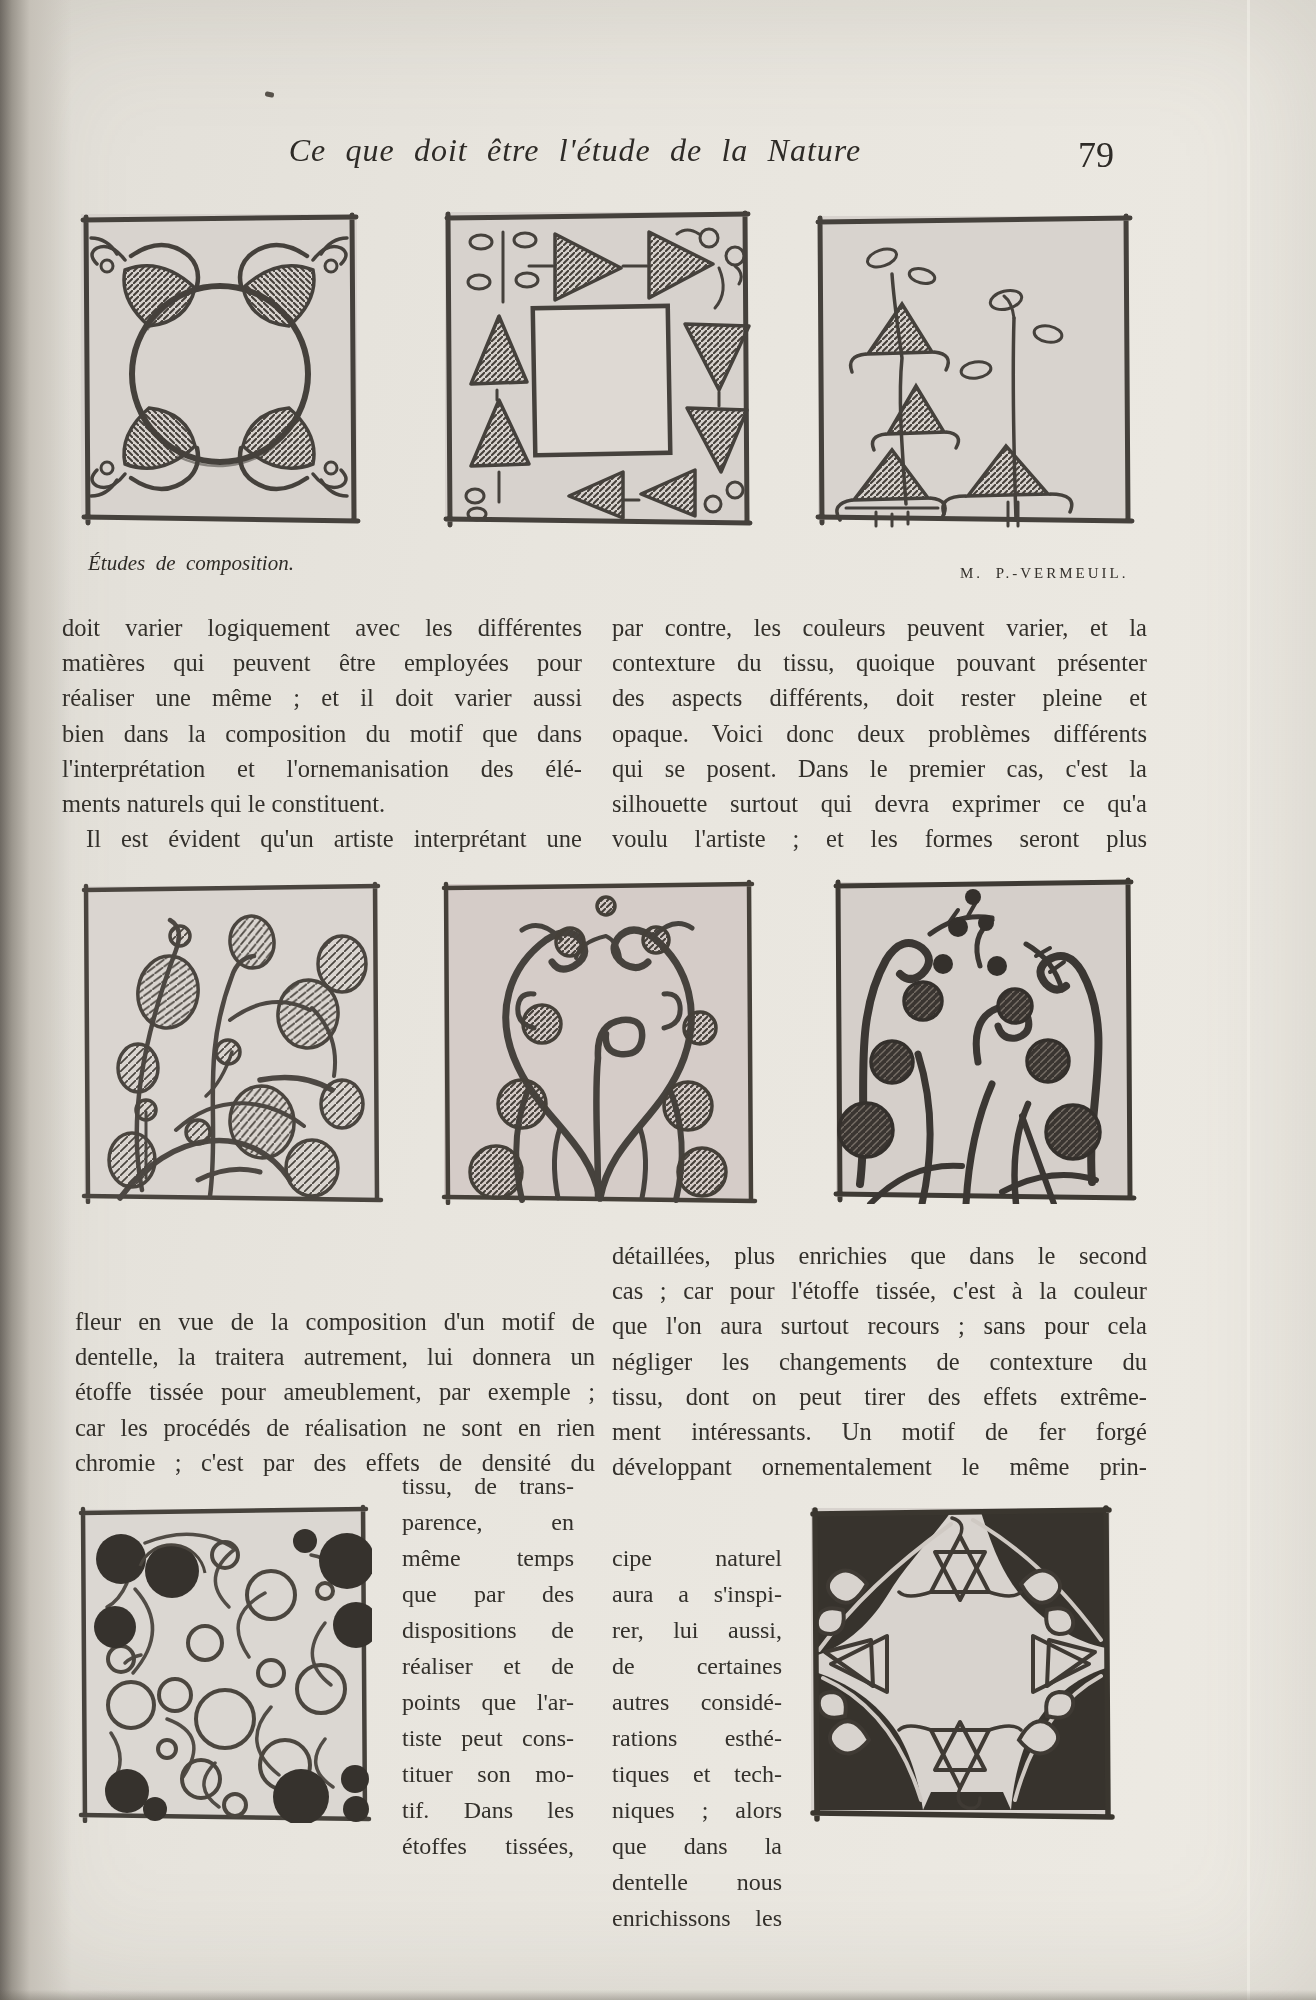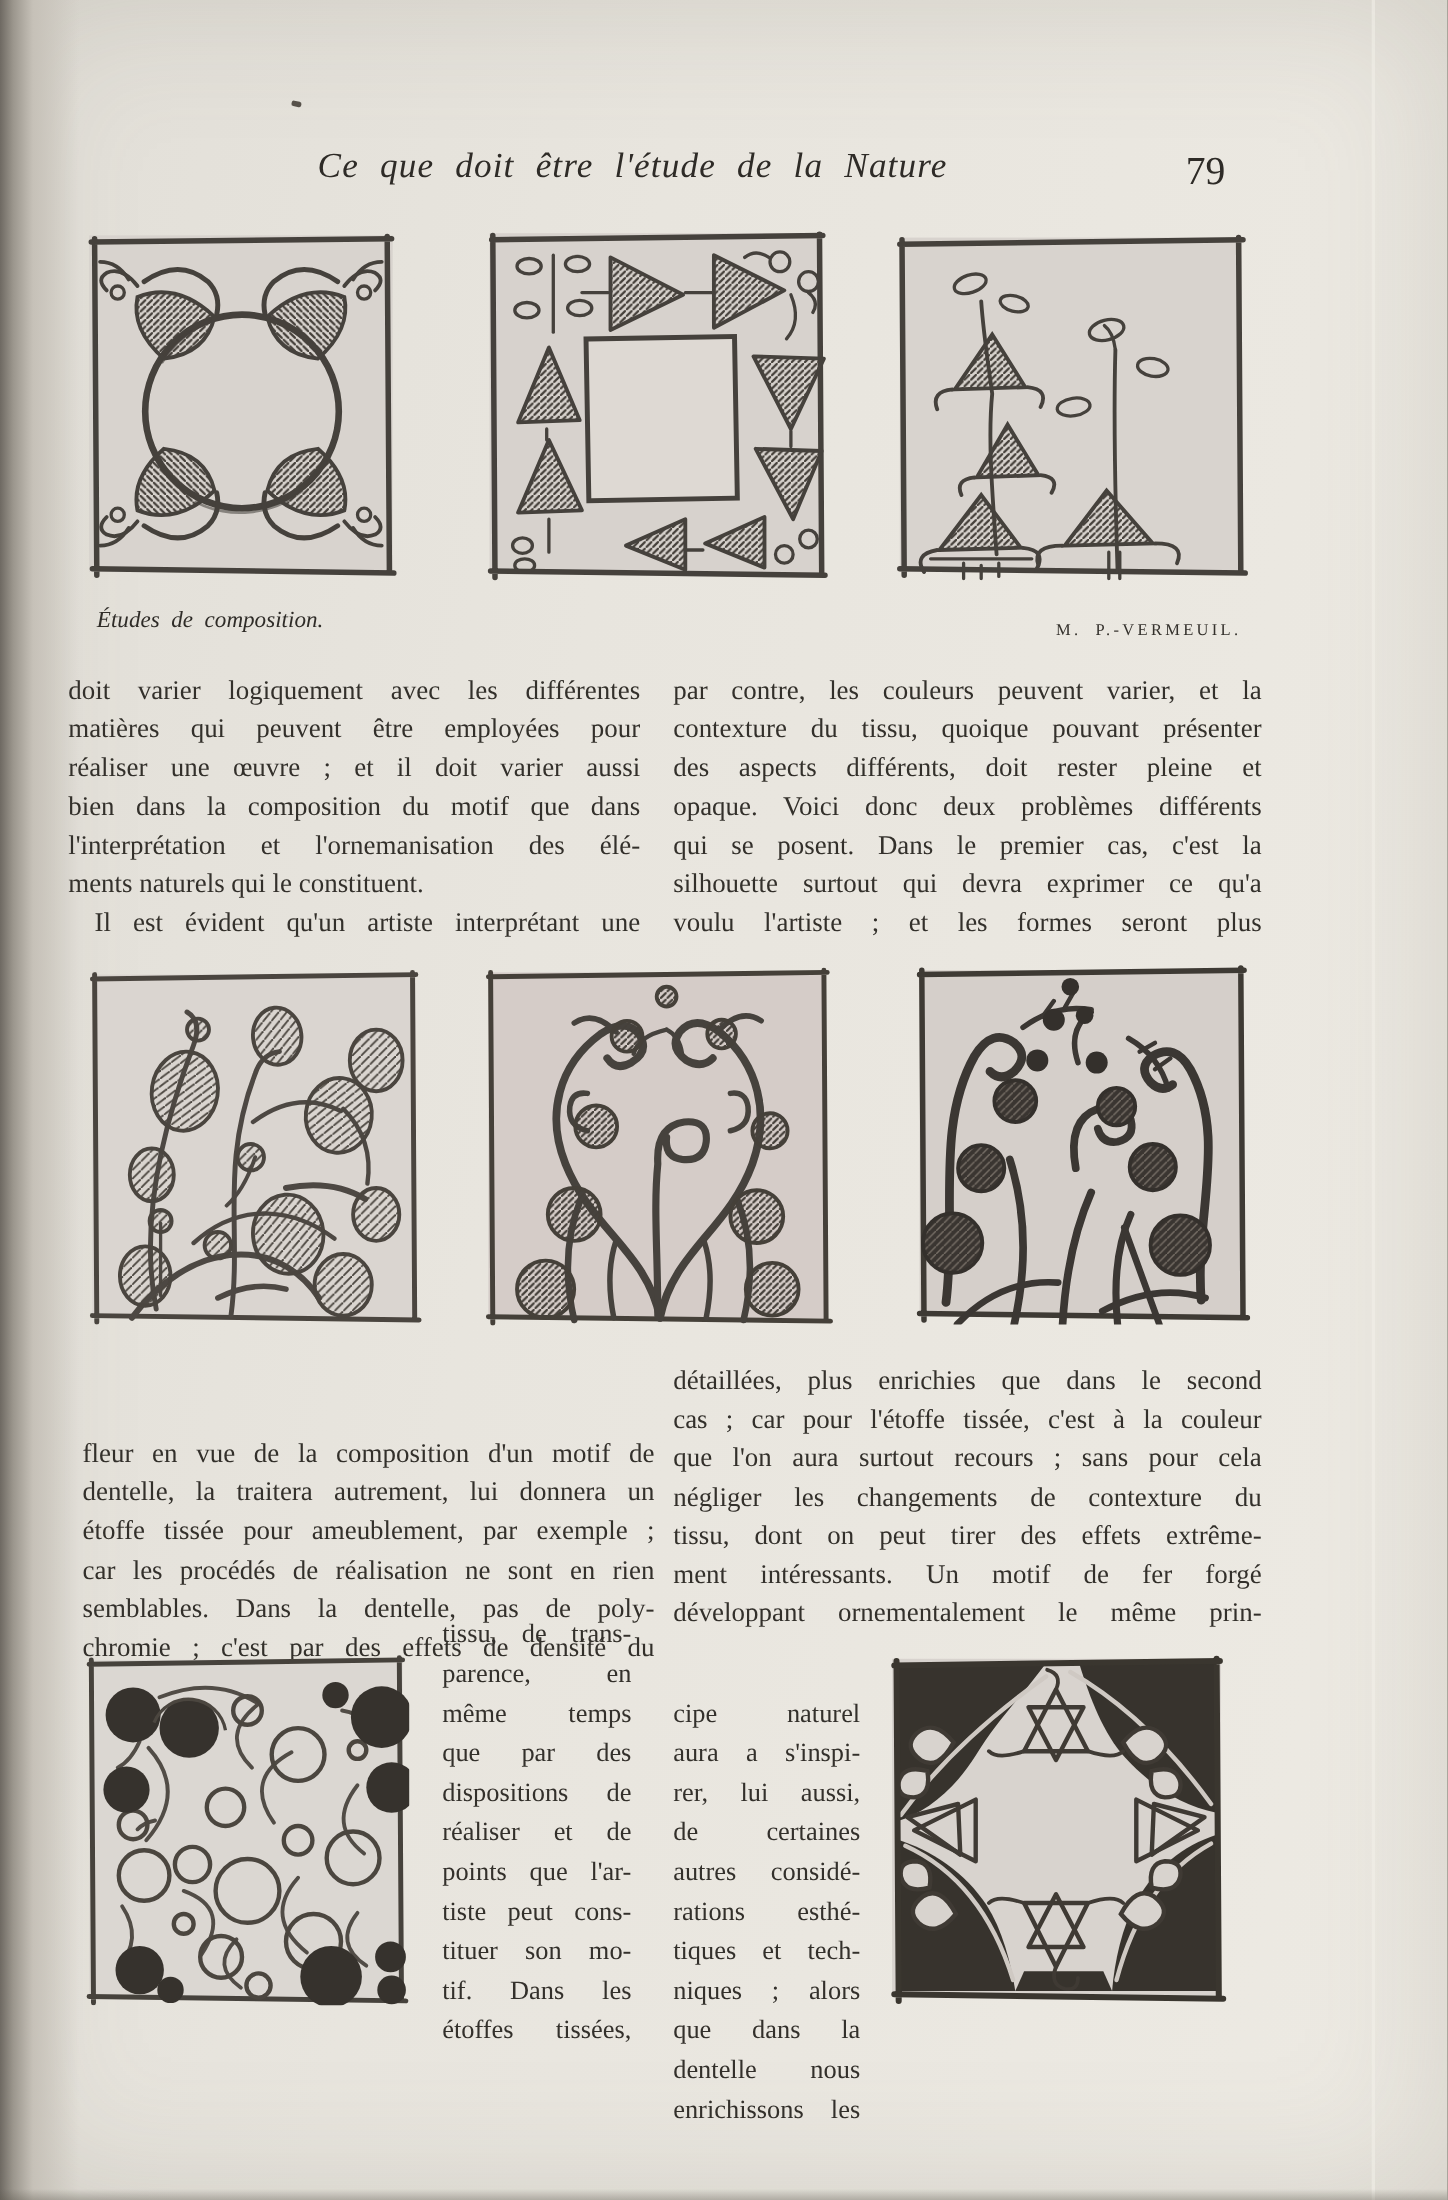--- a/index.html
+++ b/index.html
@@ -143,21 +143,21 @@
     </g>
   </svg>
   </div>
 
   <div class="caption-left">Études de composition.</div>
   <div class="caption-right">M. P.-VERMEUIL.</div>
 
   <div class="col" id="col-top-left">
       <div class="tline">doit varier logiquement avec les différentes</div>
       <div class="tline">matières qui peuvent être employées pour</div>
-      <div class="tline">réaliser une œuvre ; et il doit varier aussi</div>
+      <div class="tline">réaliser une même ; et il doit varier aussi</div>
       <div class="tline">bien dans la composition du motif que dans</div>
       <div class="tline">l'interprétation et l'ornemanisation des élé-</div>
       <div class="tline">ments naturels qui le constituent.</div>
       <div class="tline">Il est évident qu'un artiste interprétant une</div>
     </div>
   <div class="col" id="col-top-right">
       <div class="tline">par contre, les couleurs peuvent varier, et la</div>
       <div class="tline">contexture du tissu, quoique pouvant présenter</div>
       <div class="tline">des aspects différents, doit rester pleine et</div>
       <div class="tline">opaque. Voici donc deux problèmes différents</div>
@@ -268,21 +268,20 @@
       <circle cx="167" cy="92" r="10"></circle>
     </g>
   </svg>
   </div>
 
   <div class="col" id="col-bottom-left">
       <div class="tline">fleur en vue de la composition d'un motif de</div>
       <div class="tline">dentelle, la traitera autrement, lui donnera un</div>
       <div class="tline">étoffe tissée pour ameublement, par exemple ;</div>
       <div class="tline">car les procédés de réalisation ne sont en rien</div>
-      <div class="tline">semblables. Dans la dentelle, pas de poly-</div>
       <div class="tline">chromie ; c'est par des effets de densité du</div>
     </div>
   <div class="col" id="col-bottom-right">
       <div class="tline">détaillées, plus enrichies que dans le second</div>
       <div class="tline">cas ; car pour l'étoffe tissée, c'est à la couleur</div>
       <div class="tline">que l'on aura surtout recours ; sans pour cela</div>
       <div class="tline">négliger les changements de contexture du</div>
       <div class="tline">tissu, dont on peut tirer des effets extrême-</div>
       <div class="tline">ment intéressants. Un motif de fer forgé</div>
       <div class="tline">développant ornementalement le même prin-</div>

